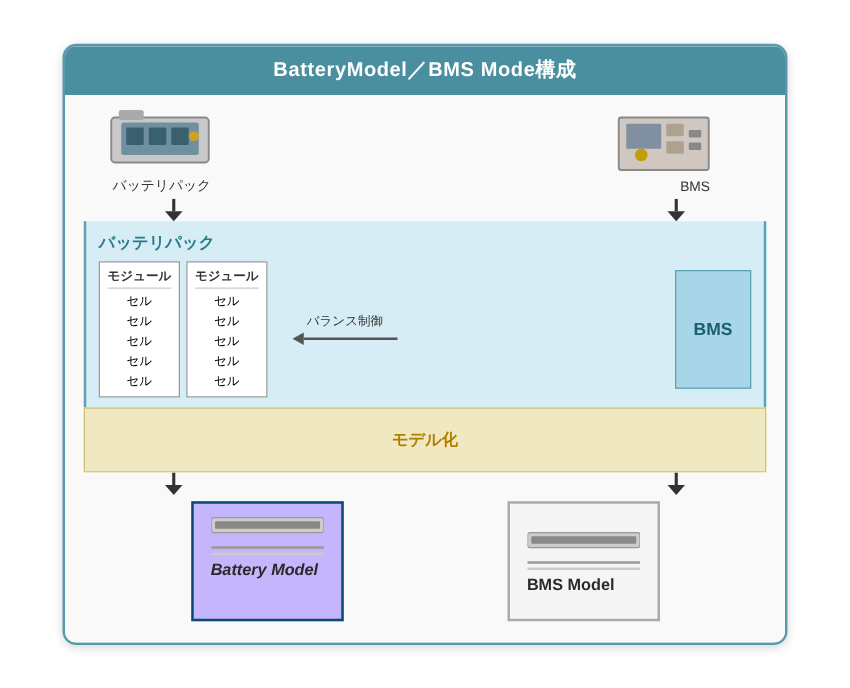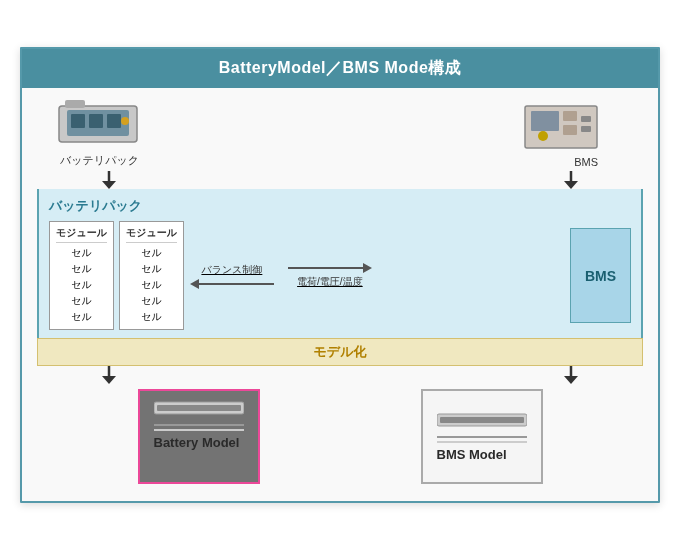--- a/index.html
+++ b/index.html
@@ -8,21 +8,21 @@
       height: 550px;
       font-family: "Meiryo", "Yu Gothic", "MS Gothic", sans-serif;
       background: #ffffff;
       overflow: hidden;
     }
   </style>
 </head>
 <body>
 
 <div style="width:680px; height:550px; background:#fff; display:flex; align-items:center; justify-content:center;">
-  <div style="width:640px; border:2px solid #5599aa; border-radius:1px; overflow:hidden; box-shadow: 0 2px 8px rgba(0,0,0,0.15);">
+  <div style="width:580px; border:2px solid #5599aa; border-radius:11px; overflow:hidden; box-shadow: 0 2px 8px rgba(0,0,0,0.15);">
 
     <div style="background:#4a8fa0; color:white; text-align:center; padding:9px 0; font-size:16px; font-weight:bold; letter-spacing:0.5px;">
       <span>BatteryModel／BMS Mode構成</span>
     </div>
 
     <div style="background:#f9f9f9; padding:10px 15px 12px;">
 
       <div style="display:flex; justify-content:space-between; align-items:flex-end; padding:0 40px 0 20px; margin-bottom:3px;">
 
         <div style="display:flex; flex-direction:column; align-items:center; gap:3px;">
@@ -65,21 +65,21 @@
         </svg>
       </div>
 
 
       <div style="background:#d6edf5; border:2px solid #5ba3b0; border-top:none; border-bottom:none; padding:8px 10px;">
 
         <div style="font-size:13px; font-weight:bold; color:#2a7a90; margin-bottom:6px;">
           <span>バッテリパック</span>
         </div>
 
-        <div style="display:flex; align-items:center; gap:6px;">
+        <div style="display:flex; align-items:center; gap:20px;">
 
           <div style="display:flex; gap:5px;">
 
             <div style="border:1px solid #999; background:#fff; padding:4px 6px; min-width:52px;">
               <div style="font-size:10px; font-weight:bold; color:#333; text-align:center; border-bottom:1px solid #ccc; padding-bottom:2px; margin-bottom:2px;">
                 <span>モジュール</span>
               </div>
               <div style="font-size:10px; text-align:center; padding:1px 0;">セル</div>
               <div style="font-size:10px; text-align:center; padding:1px 0;">セル</div>
               <div style="font-size:10px; text-align:center; padding:1px 0;">セル</div>
@@ -92,65 +92,58 @@
                 <span>モジュール</span>
               </div>
               <div style="font-size:10px; text-align:center; padding:1px 0;">セル</div>
               <div style="font-size:10px; text-align:center; padding:1px 0;">セル</div>
               <div style="font-size:10px; text-align:center; padding:1px 0;">セル</div>
               <div style="font-size:10px; text-align:center; padding:1px 0;">セル</div>
               <div style="font-size:10px; text-align:center; padding:1px 0;">セル</div>
             </div>
           </div>
 
-          <div style="display:flex; flex-direction:row; gap:14px; align-items:flex-start; flex:1;text-decoration:underline;">
+          <div style="display:flex; flex-direction:column; gap:14px; align-items:flex-start; flex:1;">
 
             <div style="display:flex; flex-direction:column; align-items:center; gap:2px;">
               <span style="font-size:10px; color:#333;">バランス制御</span>
               <div style="display:flex; align-items:center;">
                 <div style="width:0;height:0;border-top:5px solid transparent;border-bottom:5px solid transparent;border-right:9px solid #555;"></div>
                 <div style="width:75px;height:2px;background:#555;"></div>
               </div>
             </div>
 
-            <div style="display:flex; flex-direction:column; align-items:center; gap:2px;">
-              <div style="display:flex; align-items:center;">
-                <div style="width:75px;height:2px;background:#555;"></div>
-                <div style="width:0;height:0;border-top:5px solid transparent;border-bottom:5px solid transparent;border-left:9px solid #555;"></div>
-              </div>
-              <span style="font-size:10px; color:#333;">電荷/電圧/温度</span>
-            </div>
           </div>
 
           <div style="border:1px solid #5ba3b0; background:#a8d5e8; padding:10px 14px; font-size:14px; font-weight:bold; color:#1a5f70; min-width:58px; min-height:95px; display:flex; align-items:center; justify-content:center;">
             <span>BMS</span>
           </div>
 
 
         </div>
       </div>
 
-      <div style="background:#f0e8c0; border:1px solid #d4c070; text-align:center; padding:4px; font-size:13px; font-weight:bold; color:#b08000;">
+      <div style="background:#f0e8c0; border:1px solid #d4c070; text-align:center; padding:16px; font-size:13px; font-weight:bold; color:#b08000;">
         <span>モデル化</span>
       </div>
 
       <div style="display:flex; justify-content:space-between; padding:0 62px; height:18px; background:#f9f9f9;">
         <svg width="20" height="18" viewBox="0 0 20 18">
           <line x1="10" y1="0" x2="10" y2="10" stroke="#333" stroke-width="2.5"></line>
           <polygon points="3,10 17,10 10,18" fill="#333"></polygon>
         </svg>
         <svg width="20" height="18" viewBox="0 0 20 18">
           <line x1="10" y1="0" x2="10" y2="10" stroke="#333" stroke-width="2.5"></line>
           <polygon points="3,10 17,10 10,18" fill="#333"></polygon>
         </svg>
       </div>
 
       <div style="display:flex; justify-content:space-around; padding:5px 20px 5px; background:#f9f9f9;">
 
-        <div style="border:2px solid #ec4899; background:#737373; padding:8px 14px; min-width:120px;">
+        <div style="border:2px solid #0c4a6e; background:#c4b5fd; padding:8px 14px; min-width:120px;font-style:italic;">
           <svg width="90" height="18" viewBox="0 0 90 18">
             <rect x="0" y="3" width="90" height="12" rx="2" fill="#ccc" stroke="#999" stroke-width="1"></rect>
             <rect x="3" y="6" width="84" height="6" rx="1" fill="#888"></rect>
           </svg>
           <div style="height:2px; background:#999; margin:3px 0;"></div>
           <div style="height:2px; background:#ccc; margin:3px 0;"></div>
           <div style="font-size:13px; font-weight:bold; color:#2a2a2a; text-align:left; margin-top:4px;">
             <span>Battery Model</span>
           </div>
         </div>

